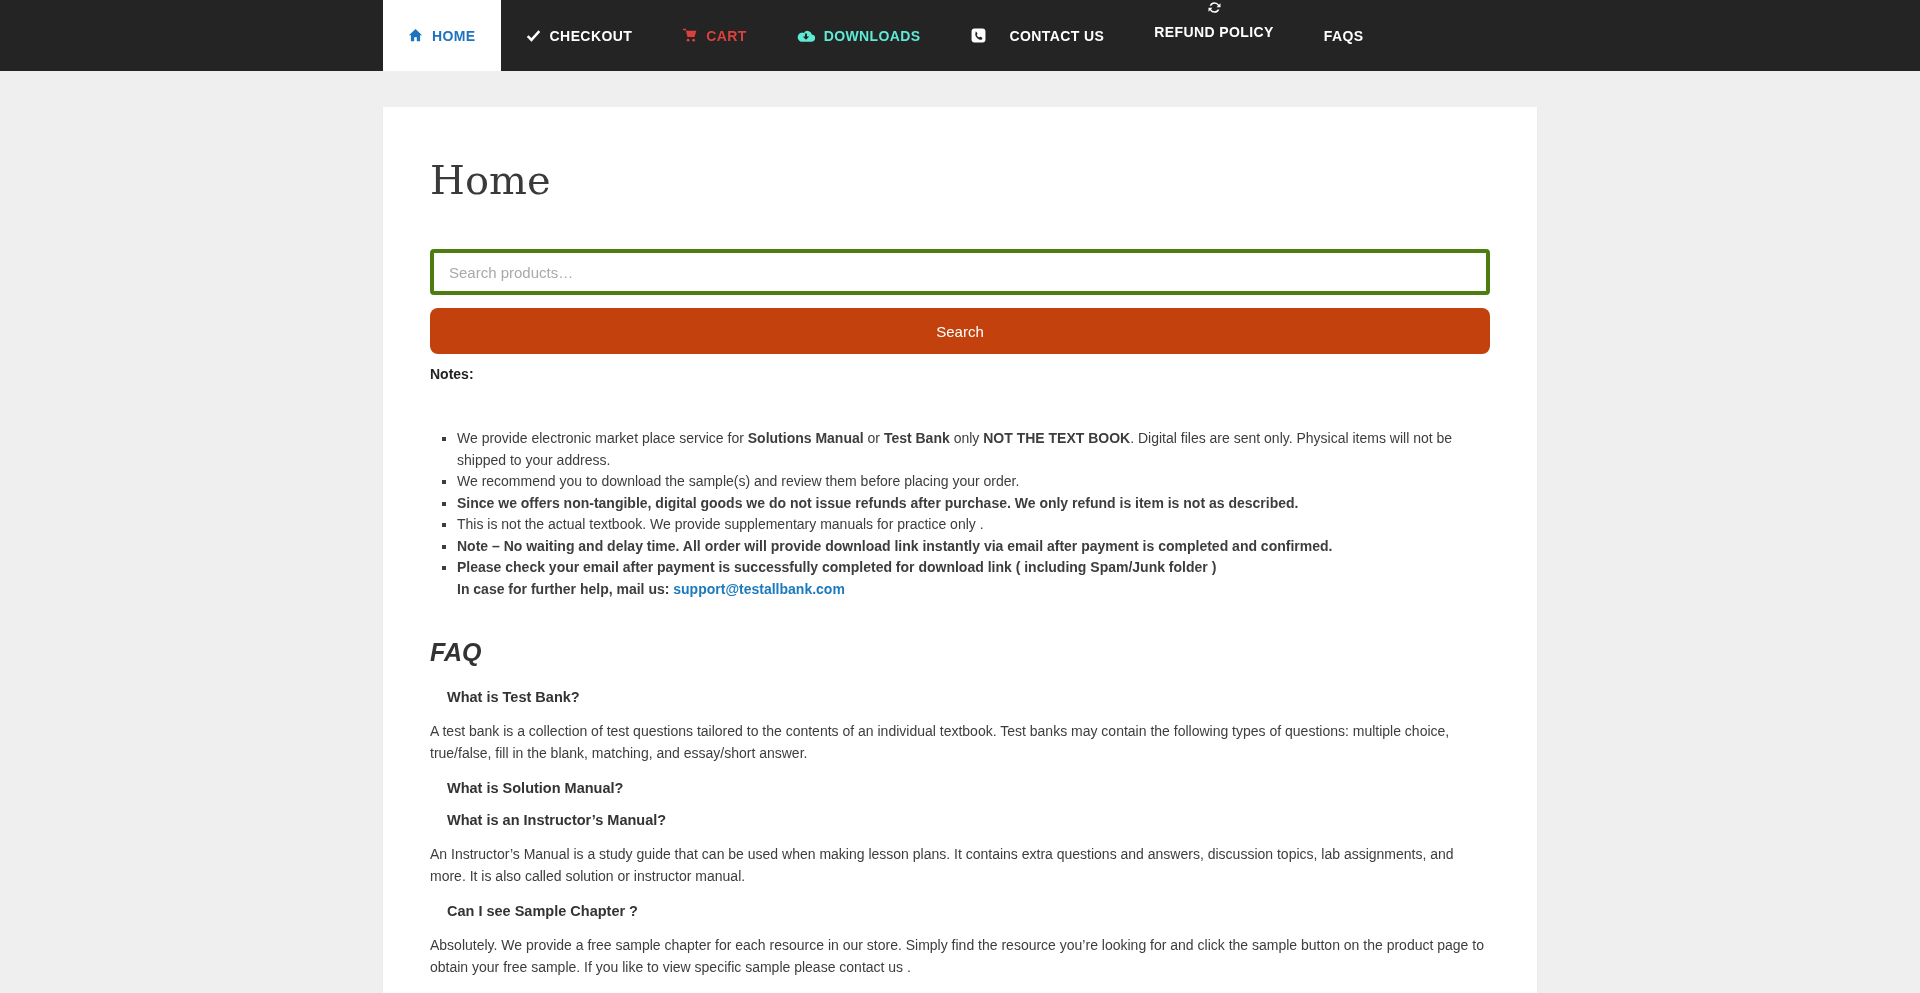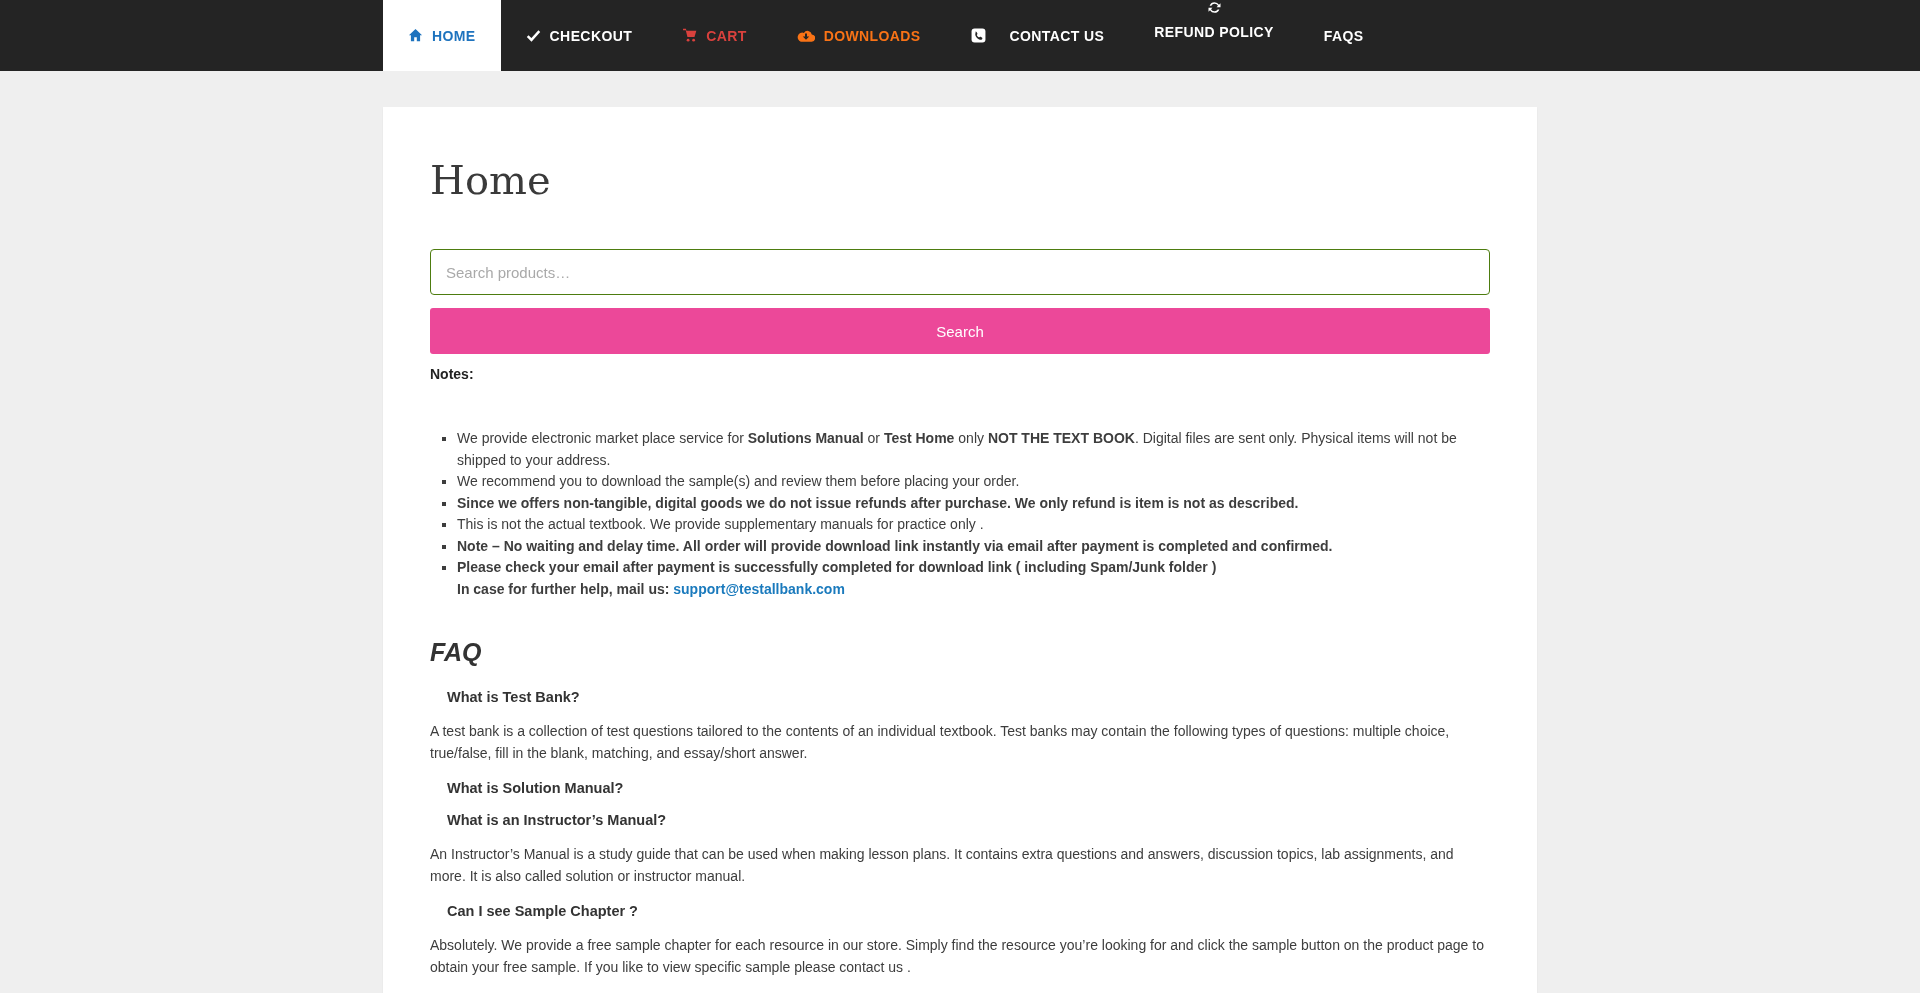--- a/index.html
+++ b/index.html
@@ -18,21 +18,21 @@
 
   
   .card { width: 1154px; margin: 36px auto 0; background: #fff;
           padding: 50px 47px 60px; min-height: 886px;
           box-shadow: 0 1px 2px rgba(0,0,0,.05); }
 
   .page-title { font-family: "DejaVu Serif", serif; font-weight: 400;
                 font-size: 40px; color: #3a3a3a; margin: 0 0 46px; }
 
   .search-input { width: 100%; height: 46px; padding: 0 15px;
-                  border: 1px solid #4d7c0f; border-radius: 4px;
+                  border: 4px solid #4d7c0f; border-radius: 4px;
                   font-family: "Liberation Sans", sans-serif; font-size: 15px; color: #555; }
   .search-input::placeholder { color: #a9a9a9; }
   .search-btn { display: block; width: 100%; height: 46px; margin-top: 13px;
                 border: none; border-radius: 3px; color: #fff; font-size: 15px;
                 font-family: "Liberation Sans", sans-serif; cursor: pointer; }
 
   .notes-heading { font-weight: 700; font-size: 14px; color: #222; margin: 12px 0 0; }
 
   .notes-list { margin: 46px 0 0; padding-left: 27px; list-style: square;
                 color: #3d3d3d; font-size: 14px; line-height: 21.5px; }
@@ -70,21 +70,21 @@
       <a class="nav-item" style="color: rgb(217, 65, 61);">
         <span class="nav-icon">
           <svg viewBox="0 0 16 16" width="15" height="15">
             <path d="M1.1.9h3.1l.5 1.9h10.6l-2 6.7H5.8L4 2.4H1.1z" fill="currentColor"></path>
             <circle cx="6.5" cy="13" r="1.5" fill="currentColor"></circle>
             <circle cx="12.4" cy="13" r="1.5" fill="currentColor"></circle>
           </svg>
         </span>
         <span>CART</span>
       </a>
-      <a class="nav-item" style="color: #f97316;">
+      <a class="nav-item" style="color: #5eead4;">
         <span class="nav-icon">
           <svg viewBox="0 0 18 13" width="18" height="15">
             <path d="M14.8 5.4A4.3 4.3 0 0 0 6.9 3.9 3.5 3.5 0 0 0 3.8 12.7h10.4a3.3 3.3 0 0 0 .6-7.3Z" fill="currentColor"></path>
             <path d="M8 4.4h2v3.1h2.2L9 10.8 5.8 7.5H8z" fill="#242424"></path>
           </svg>
         </span>
         <span>DOWNLOADS</span>
       </a>
       <a class="nav-item" style="color: rgb(255, 255, 255); gap: 24px;">
         <span class="nav-icon">
@@ -108,27 +108,27 @@
         <span>FAQS</span>
       </a>
     </div>
 </nav>
 
 <main class="card">
   <h1 class="page-title">Home</h1>
 
   <div>
     <input class="search-input" type="text" placeholder="Search products…" style="">
-    <button class="search-btn" style="background: #ec4899;">Search</button>
+    <button class="search-btn" style="background: #c2410c; border-radius: 8px;">Search</button>
   </div>
 
   <p class="notes-heading">Notes:</p>
 
   <ul class="notes-list">
-      <li><span>We provide electronic  market place service for </span><b>Solutions Manual</b><span> or </span><b>Test Home</b><span> only </span><b>NOT THE TEXT BOOK</b><span>. Digital files are sent only. Physical items will not be shipped to your address.</span></li>
+      <li><span>We provide electronic  market place service for </span><b>Solutions Manual</b><span> or </span><b>Test Bank</b><span> only </span><b>NOT THE TEXT BOOK</b><span>. Digital files are sent only. Physical items will not be shipped to your address.</span></li>
       <li><span>We recommend you to download the sample(s) and review them before placing your order.</span></li>
       <li><b>Since we offers non-tangible, digital goods we do not issue refunds after purchase. We only refund is item is not as described.</b></li>
       <li><span>This is not  the  actual textbook. We provide supplementary manuals for practice  only .</span></li>
       <li><b>Note – No waiting and delay time. All order will provide download link instantly via email after payment is completed and confirmed.</b></li>
       <li><b>Please check your email after payment is successfully completed for download link ( including Spam/Junk folder )</b></li>
     </ul>
   <p class="help-line"><b>In case for further help, mail us: </b><a class="support-link" style="color: rgb(26, 122, 189);">support@testallbank.com</a></p>
 
   <h2 class="faq-heading">FAQ</h2>
   <div>

